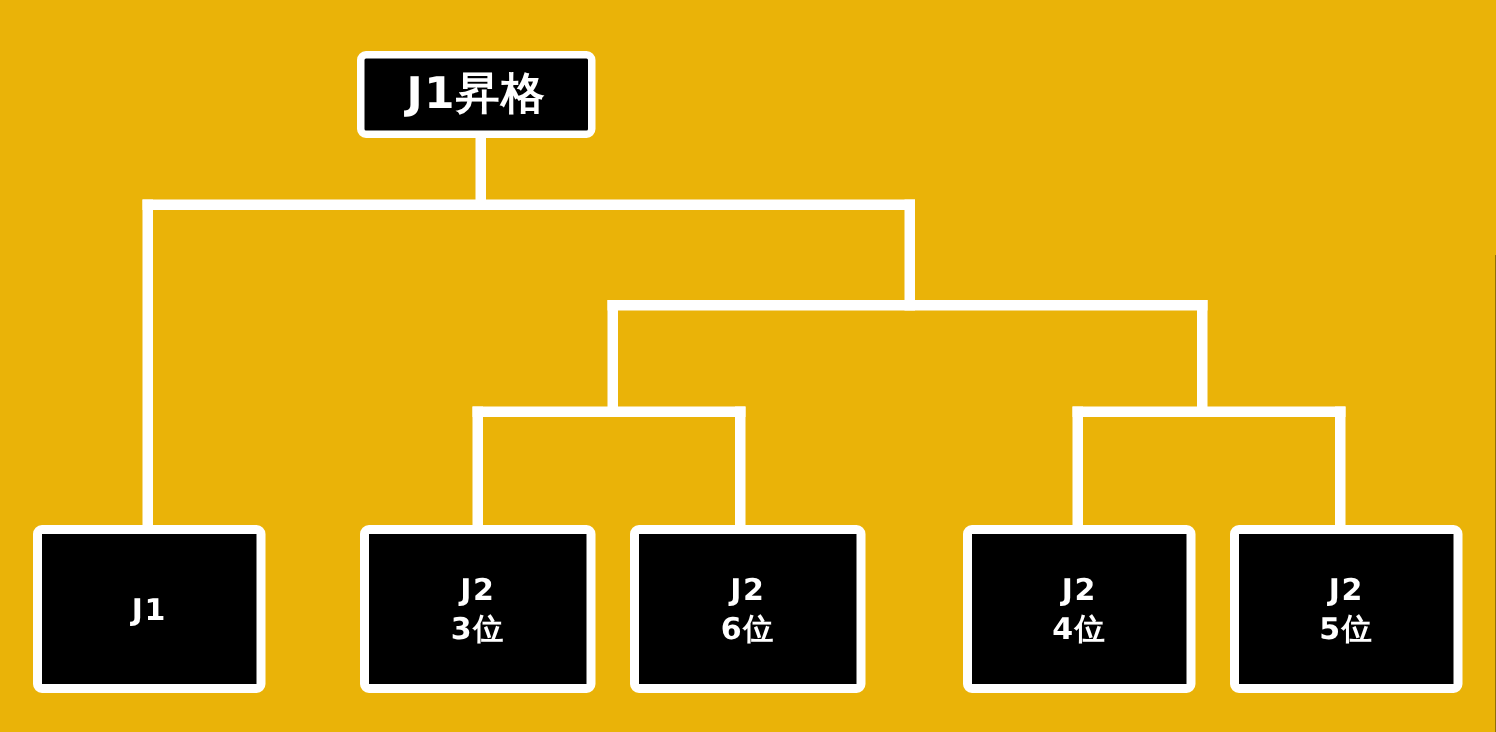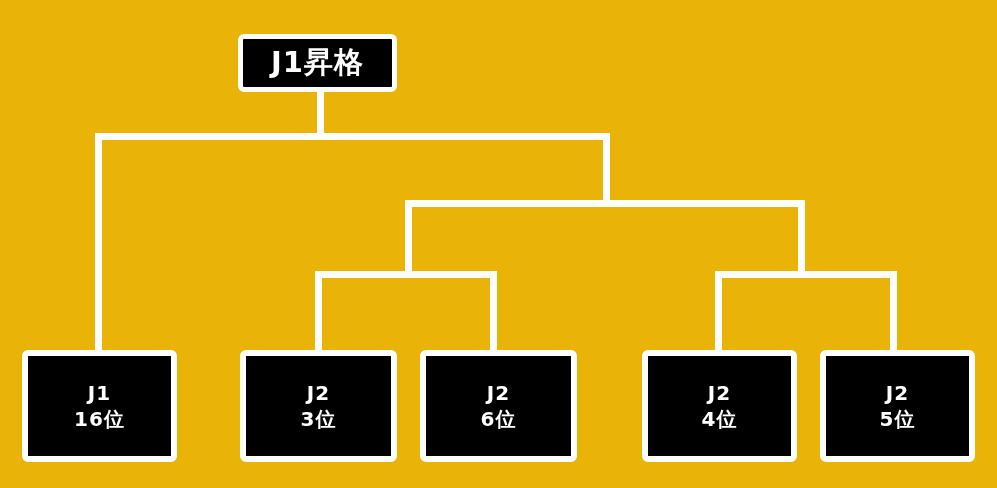--- a/index.html
+++ b/index.html
@@ -63,21 +63,20 @@
   <div class="line" style="left:315px; top:271px; width:182px; height:7px;"></div>
   <div class="line" style="left:315px; top:271px; width:7px;   height:83px;"></div>
   <div class="line" style="left:490px; top:271px; width:7px;   height:83px;"></div>
   <div class="line" style="left:798px; top:200px; width:7px;   height:78px;"></div>
   <div class="line" style="left:715px; top:271px; width:182px; height:7px;"></div>
   <div class="line" style="left:715px; top:271px; width:7px;   height:83px;"></div>
   <div class="line" style="left:890px; top:271px; width:7px;   height:83px;"></div>
 
   <div class="node team" style="left:22px; top:350px; width:155px; height:112px;">
     <span>J1</span>
-    <span>16位</span>
   </div>
 
   <div class="node team" style="left:240px; top:350px; width:157px; height:112px;">
     <span>J2</span>
     <span>3位</span>
   </div>
 
   <div class="node team" style="left:420px; top:350px; width:157px; height:112px;">
     <span>J2</span>
     <span>6位</span>

